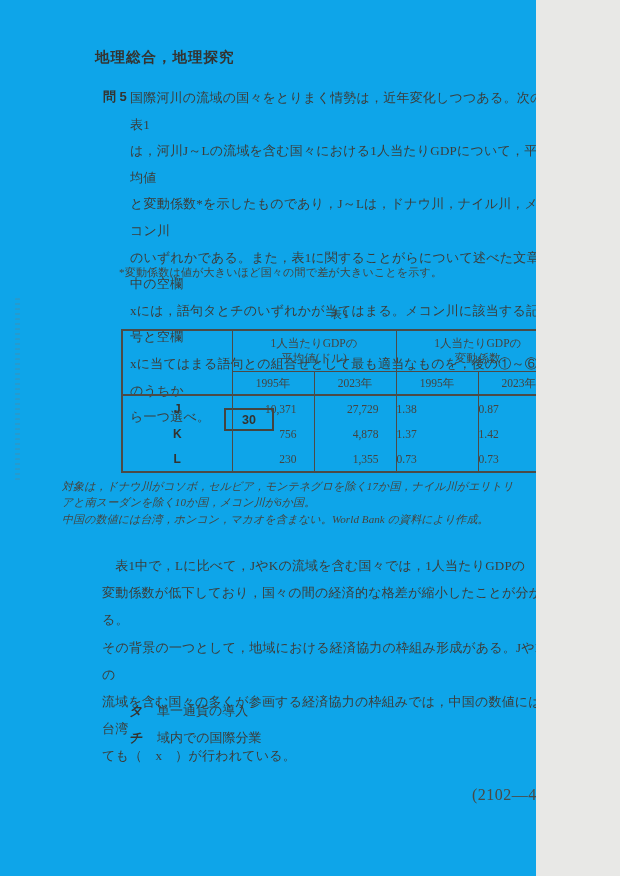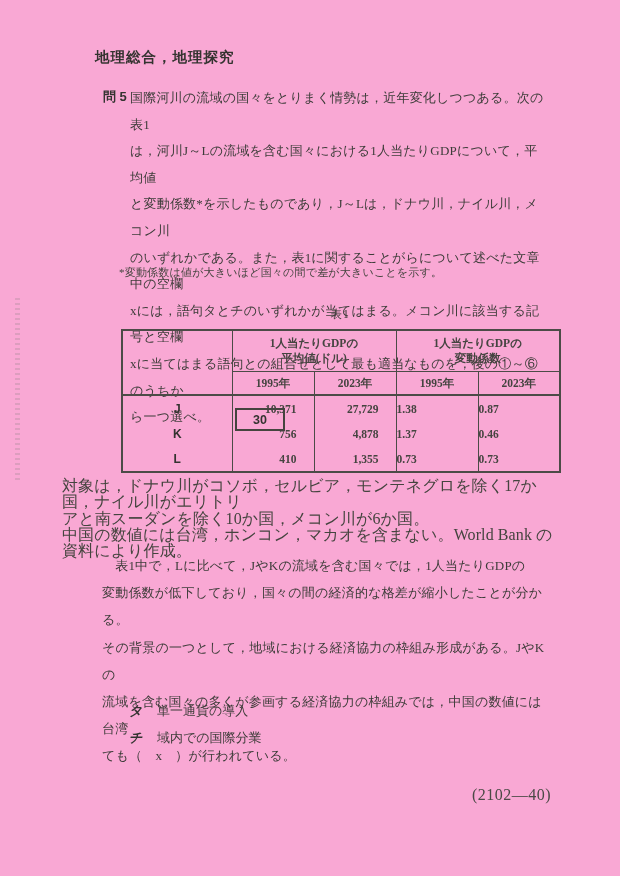--- a/index.html
+++ b/index.html
@@ -1,19 +1,19 @@
 <!DOCTYPE html>
 <html><head>
 <meta charset="utf-8">
 <style>
   html,body{margin:0;padding:0;background:#e8e8e6;}
   .page{
     position:relative;
-    width:620px;height:876px;
-    background:#f9a8d4;
+    width:536px;height:876px;
+    background:#0ea5e9;
     overflow:hidden;
     font-family:"Liberation Serif","DejaVu Serif",serif;
     color:#3d3c39;
   }
   
   .scan-strip{
     position:absolute;left:15px;top:298px;width:5px;height:185px;
     background:repeating-linear-gradient(180deg,rgba(120,120,115,.22) 0 2px,rgba(0,0,0,0) 2px 5px);
   }
   .subject-header{
@@ -28,56 +28,56 @@
   }
   .q-lines{
     position:absolute;left:130px;top:85px;width:420px;
     font-size:13px;line-height:26.6px;letter-spacing:.2px;
   }
   .q-lastline{white-space:nowrap;}
   .answer-box{
     display:inline-block;
     border:2px solid #45443f;
     min-width:42px;height:18px;line-height:18px;
-    margin-left:25px;padding:1px 2px 0 2px;
+    margin-left:14px;padding:1px 2px 0 2px;
     text-align:center;
     font-family:"Liberation Sans","DejaVu Sans",sans-serif;
     font-weight:bold;font-size:12.5px;color:#343330;
     vertical-align:-3px;
   }
   .footnote{
     position:absolute;left:119px;top:265px;
     font-size:11px;letter-spacing:.2px;color:#45443f;
   }
   .table-wrap{position:absolute;left:101px;top:307px;width:438px;padding-left:20px;}
   .table-title{
     text-align:center;font-size:11.5px;color:#3d3c39;margin-bottom:7px;letter-spacing:1px;
   }
   table.t1{
     border-collapse:collapse;width:438px;
     border:2px solid #4c4b47;
     font-size:11.5px;color:#454440;
     table-layout:fixed;
   }
-  table.t1 th,table.t1 td{border:1px solid #4c4b47;font-weight:bold;padding:0;}
+  table.t1 th,table.t1 td{border:1px solid #4c4b47;font-weight:normal;padding:0;}
   table.t1 thead .years th{height:22px;text-align:center;}
   table.t1 thead .groups th{height:40px;text-align:center;line-height:15px;}
   table.t1 thead tr.years th{border-bottom:2px solid #4c4b47;}
   table.t1 th.corner{border-bottom:2px solid #4c4b47;}
   table.t1 tbody td{border-top:none;border-bottom:none;height:25px;}
   table.t1 tbody td.rowlabel{
     text-align:center;
     font-family:"Liberation Sans","DejaVu Sans",sans-serif;
     font-weight:bold;font-size:12px;color:#343330;
   }
   table.t1 tbody td.num-r{text-align:right;padding-right:17px;}
   table.t1 tbody td.num-c{text-align:left;}
   .table-notes{
     position:absolute;left:62px;top:478px;width:505px;
-    font-size:16px;line-height:16.3px;letter-spacing:.1px;color:#45443f;
+    font-size:11px;line-height:16.3px;letter-spacing:.1px;color:#45443f;font-style:italic;
   }
   .passage{
     position:absolute;left:102px;top:552px;width:450px;
     font-size:13px;line-height:27.2px;letter-spacing:.2px;
   }
   .choices{position:absolute;left:129px;top:697px;font-size:13px;}
   .choice-row{height:27px;line-height:27px;}
   .choice-marker{
     font-family:"Liberation Sans","DejaVu Sans",sans-serif;
     font-weight:bold;font-style:italic;color:#343330;
@@ -151,25 +151,25 @@
           <td class="num-r">10,371</td>
           <td class="num-r">27,729</td>
           <td class="num-c">1.38</td>
           <td class="num-c">0.87</td>
         </tr>
         <tr>
           <td class="rowlabel">K</td>
           <td class="num-r">756</td>
           <td class="num-r">4,878</td>
           <td class="num-c">1.37</td>
-          <td class="num-c">0.46</td>
+          <td class="num-c">1.42</td>
         </tr>
         <tr>
           <td class="rowlabel">L</td>
-          <td class="num-r">410</td>
+          <td class="num-r">230</td>
           <td class="num-r">1,355</td>
           <td class="num-c">0.73</td>
           <td class="num-c">0.73</td>
         </tr>
       </tbody>
     </table>
   </div>
 
   <div class="table-notes">
     <div>対象は，ドナウ川がコソボ，セルビア，モンテネグロを除く17か国，ナイル川がエリトリ</div>

